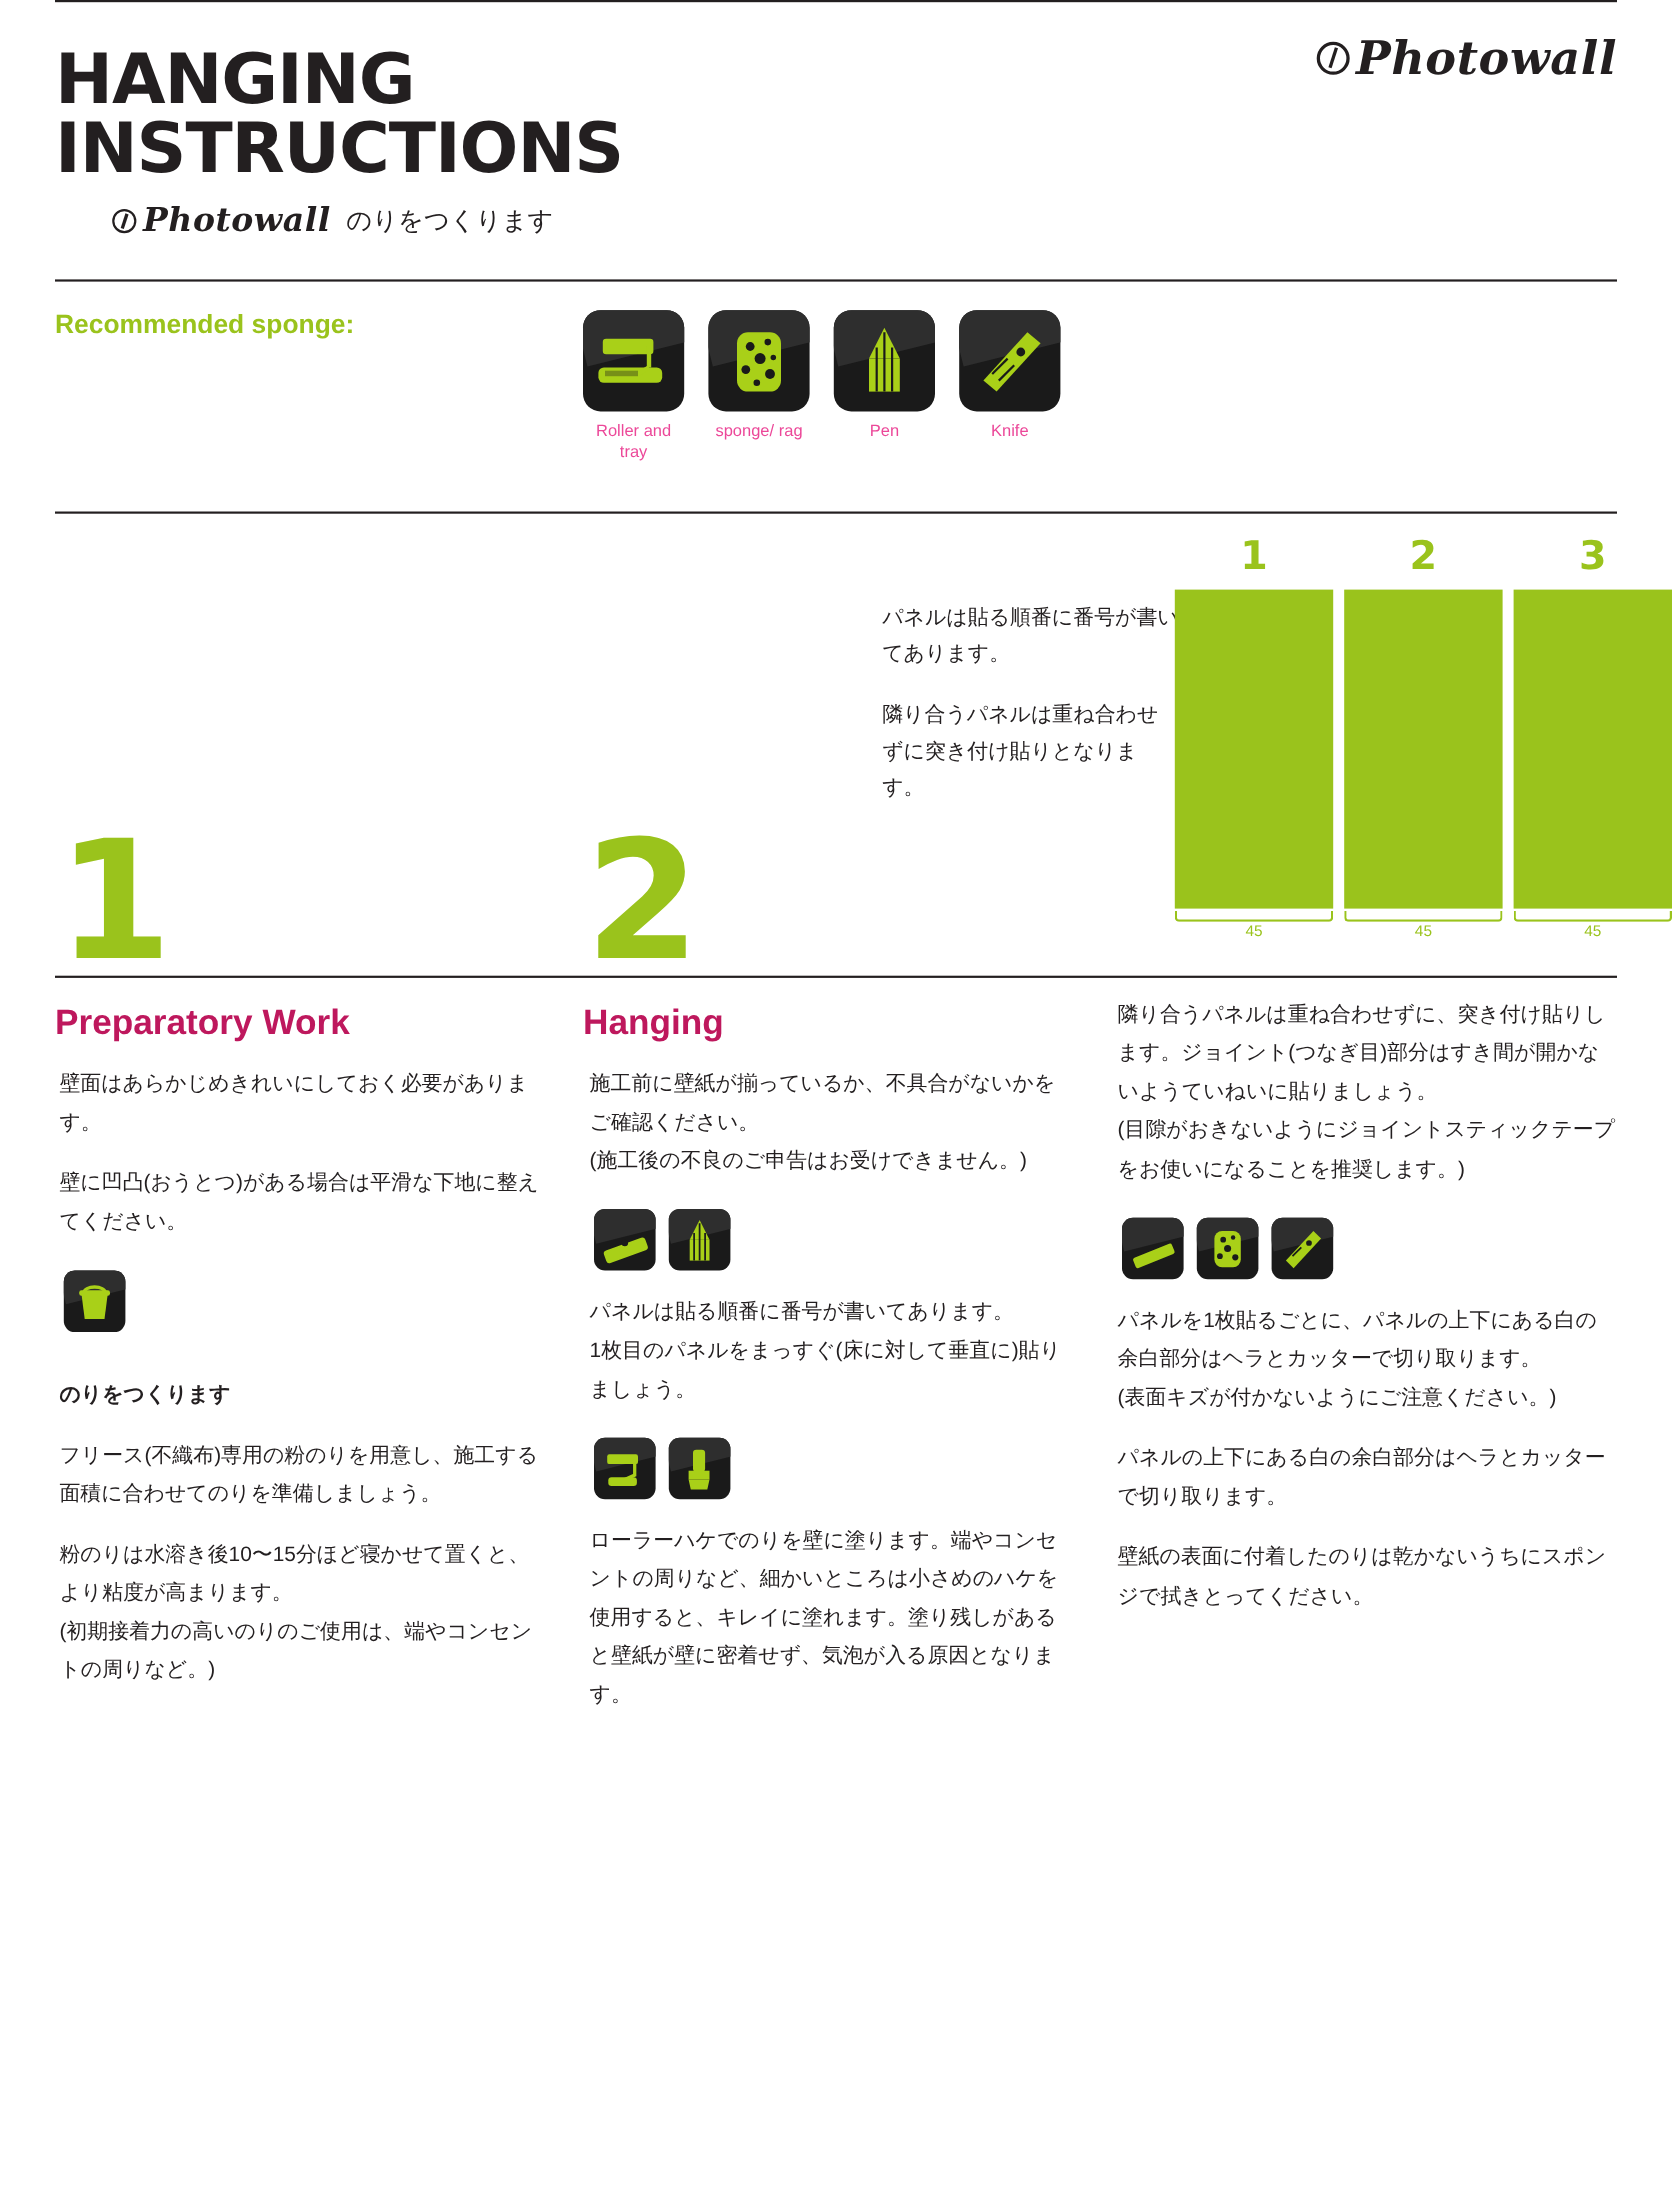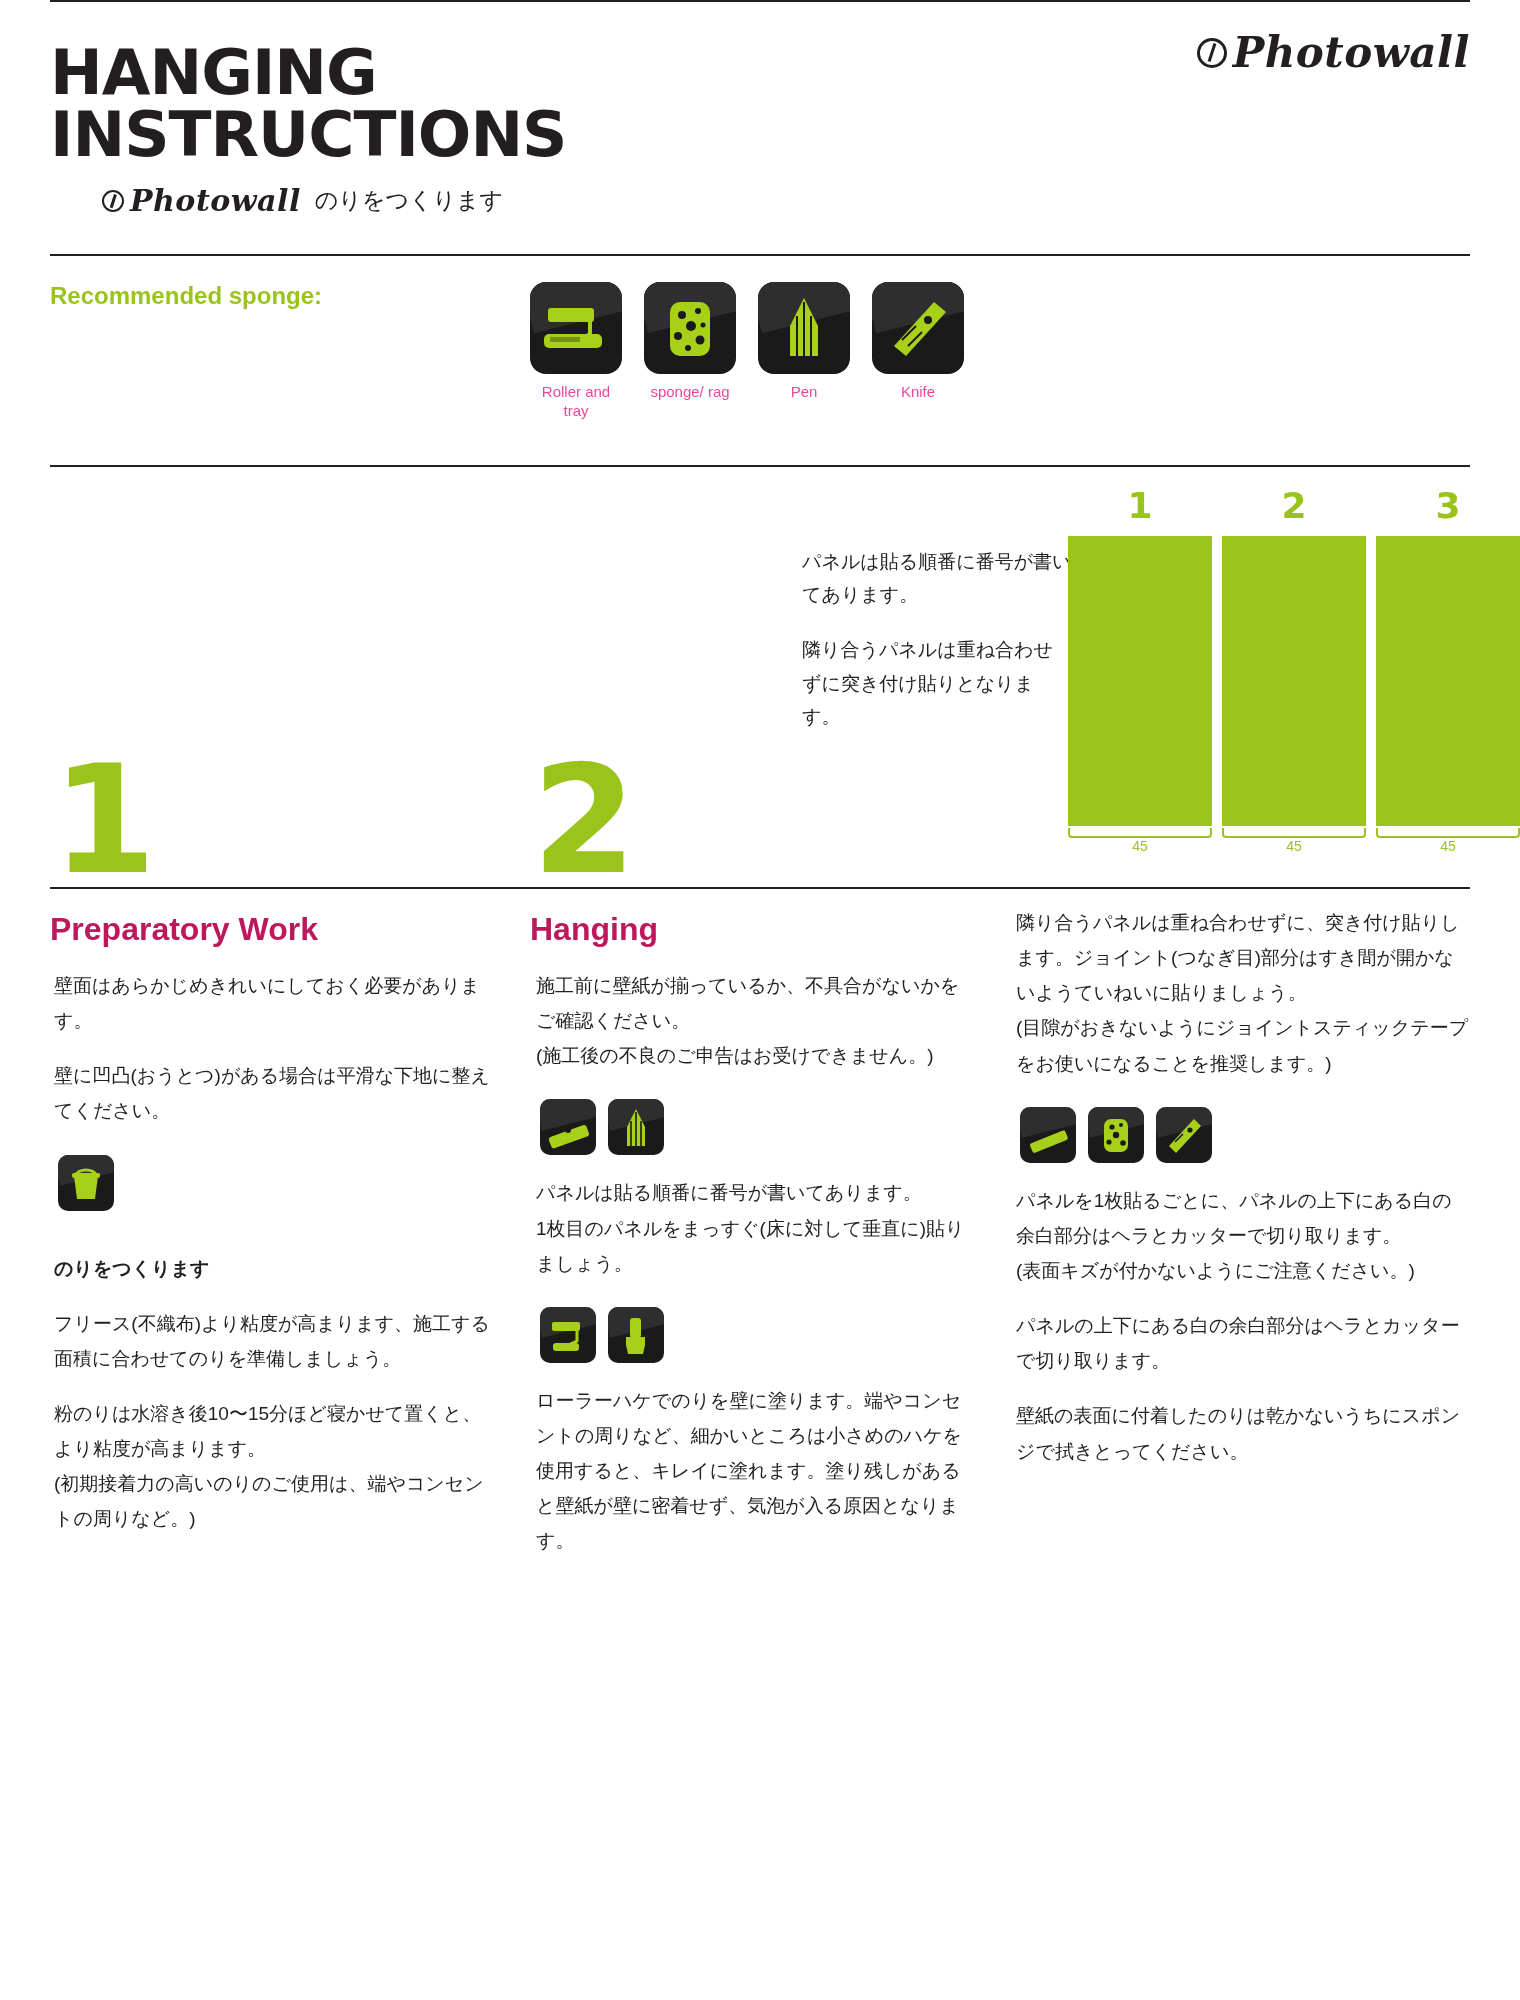--- a/index.html
+++ b/index.html
@@ -410,21 +410,21 @@
         <div class="mini-icons">
           <div class="mini">
             <svg width="56" height="56" viewBox="0 0 56 56">
               <path d="M16 21 L40 21 L37 44 L19 44 Z" fill="#a9d018"></path>
               <path d="M18 21 C18 13, 38 13, 38 21" stroke="#a9d018" stroke-width="3" fill="none"></path>
               <rect x="14" y="18" width="28" height="5" rx="2" fill="#a9d018"></rect>
             </svg>
           </div>
         </div>
         <div class="bold-line">のりをつくります</div>
-        <p>フリース(不織布)より粘度が高まります、施工する面積に合わせてのりを準備しましょう。</p>
+        <p>フリース(不織布)専用の粉のりを用意し、施工する面積に合わせてのりを準備しましょう。</p>
         <p>粉のりは水溶き後10〜15分ほど寝かせて置くと、より粘度が高まります。</p>
         <p class="tight">(初期接着力の高いのりのご使用は、端やコンセントの周りなど。)</p>
       </div>
     </div>
 
     <div class="col c2">
       <div class="col-head">Hanging</div>
       <div class="body">
         <p>施工前に壁紙が揃っているか、不具合がないかをご確認ください。</p>
         <p class="tight">(施工後の不良のご申告はお受けできません。)</p>

